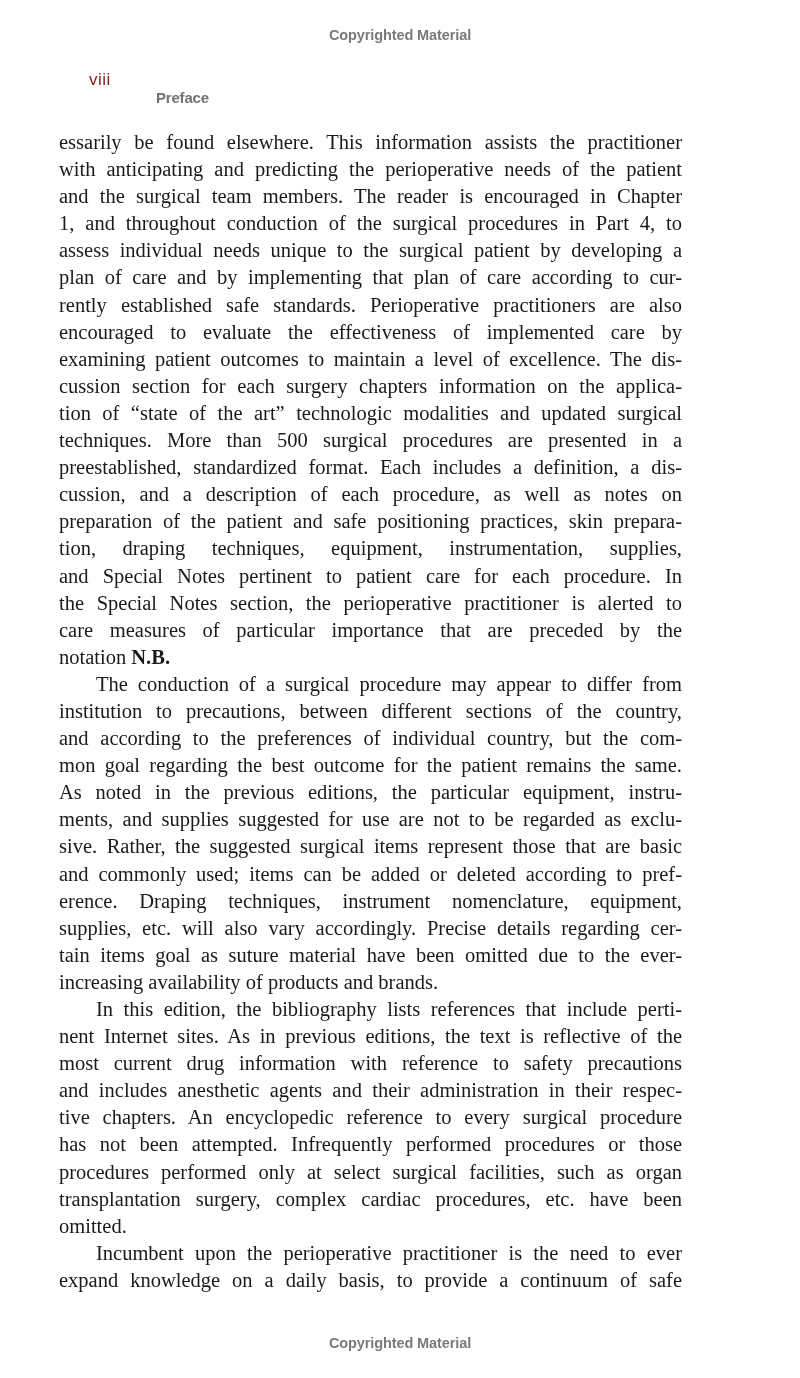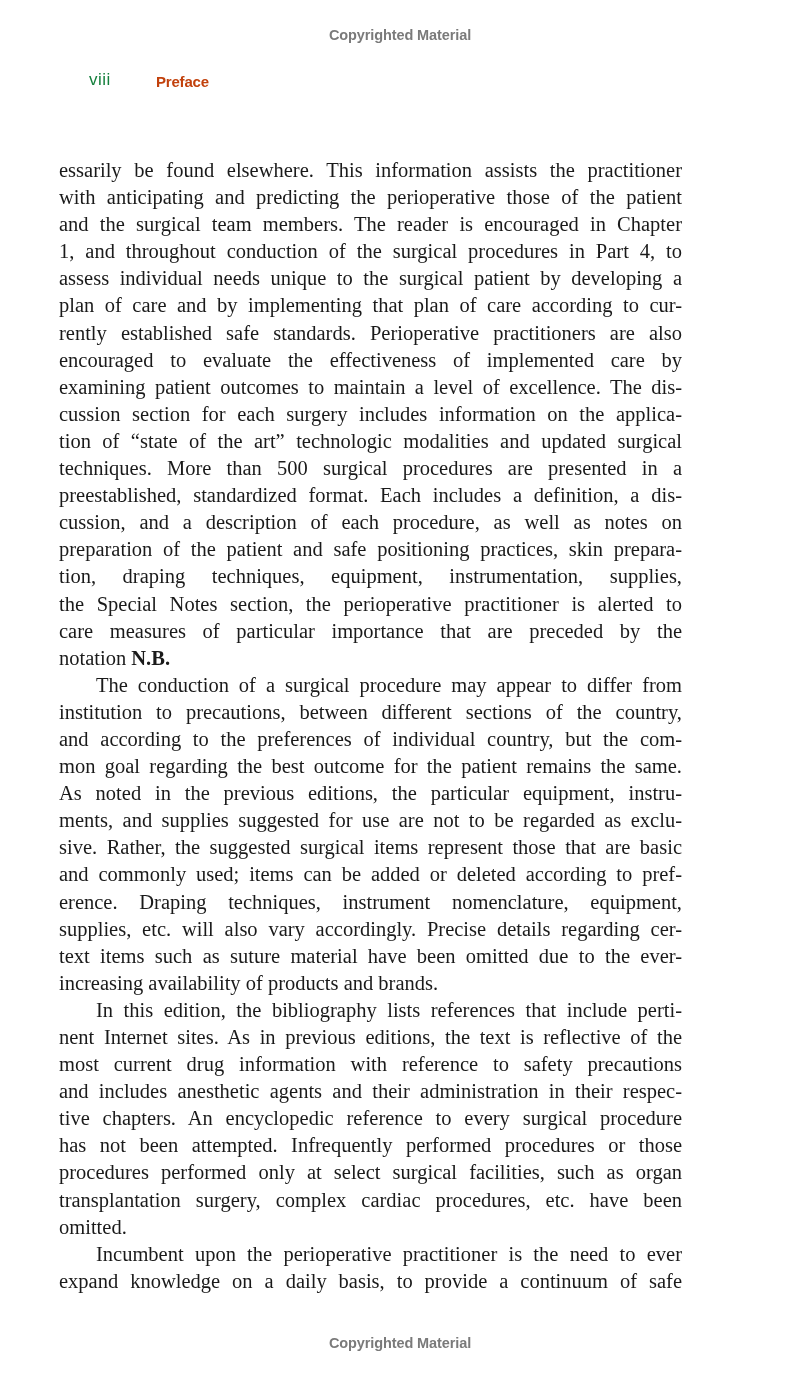--- a/index.html
+++ b/index.html
@@ -7,31 +7,31 @@
     .watermark {
       position: absolute; left: 0; width: 800px; text-align: center;
       font-family: "Liberation Sans", sans-serif; font-size: 14.5px; font-weight: bold;
       color: #7a7a7a; letter-spacing: -0.1px;
     }
     .wm-top { top: 27px; }
     .wm-bottom { top: 1335px; }
     .running-head { position: absolute; top: 70px; left: 89px; height: 24px; }
     .folio {
       position: absolute; left: 0; top: 0;
-      font-family: "Liberation Sans", sans-serif; font-size: 17px; color: #15803d;
+      font-family: "Liberation Sans", sans-serif; font-size: 17px; color: #7f1d1d;
       letter-spacing: 0.5px;
     }
     .section-title {
-      position: absolute; left: 67px; top: 3px;
-      font-family: "Liberation Sans", sans-serif; font-size: 15px; font-weight: bold; color: #c2410c;
+      position: absolute; left: 67px; top: 19px;
+      font-family: "Liberation Sans", sans-serif; font-size: 15px; font-weight: bold; color: #737373;
       letter-spacing: -0.2px;
     }
     .body-text {
       position: absolute; top: 129px; left: 59px; width: 623px;
-      font-family: "Liberation Serif", serif; font-size: 20.5px; color: #1a1a1a; margin-top: 28px;
+      font-family: "Liberation Serif", serif; font-size: 20.5px; color: #1a1a1a;
     }
     .line {
       display: block; height: 27.1px; line-height: 27.1px; white-space: nowrap;
       text-align: justify; text-align-last: justify; overflow: visible;
     }
     .line.last { text-align-last: left; }
     .line.indent { text-indent: 37px; }
     .line b { font-weight: bold; }
   </style>
 </head>
@@ -41,52 +41,53 @@
 
 <div class="running-head">
   <span class="folio">viii</span>
   <span class="section-title">Preface</span>
 </div>
 
 <div class="body-text">
 
   <div>
     <span class="line">essarily be found elsewhere. This information assists the practitioner</span>
-    <span class="line">with anticipating and predicting the perioperative those of the patient</span>
+    <span class="line">with anticipating and predicting the perioperative needs of the patient</span>
     <span class="line">and the surgical team members. The reader is encouraged in Chapter</span>
     <span class="line">1, and throughout conduction of the surgical procedures in Part 4, to</span>
     <span class="line">assess individual needs unique to the surgical patient by developing a</span>
     <span class="line">plan of care and by implementing that plan of care according to cur-</span>
     <span class="line">rently established safe standards. Perioperative practitioners are also</span>
     <span class="line">encouraged to evaluate the effectiveness of implemented care by</span>
     <span class="line">examining patient outcomes to maintain a level of excellence. The dis-</span>
-    <span class="line">cussion section for each surgery includes information on the applica-</span>
+    <span class="line">cussion section for each surgery chapters information on the applica-</span>
     <span class="line">tion of “state of the art” technologic modalities and updated surgical</span>
     <span class="line">techniques. More than 500 surgical procedures are presented in a</span>
     <span class="line">preestablished, standardized format. Each includes a definition, a dis-</span>
     <span class="line">cussion, and a description of each procedure, as well as notes on</span>
     <span class="line">preparation of the patient and safe positioning practices, skin prepara-</span>
     <span class="line">tion, draping techniques, equipment, instrumentation, supplies,</span>
+    <span class="line">and Special Notes pertinent to patient care for each procedure. In</span>
     <span class="line">the Special Notes section, the perioperative practitioner is alerted to</span>
     <span class="line">care measures of particular importance that are preceded by the</span>
     <span class="line last"><span>notation </span><b>N.B.</b></span>
   </div>
 
   <div>
     <span class="line indent">The conduction of a surgical procedure may appear to differ from</span>
     <span class="line">institution to precautions, between different sections of the country,</span>
     <span class="line">and according to the preferences of individual country, but the com-</span>
     <span class="line">mon goal regarding the best outcome for the patient remains the same.</span>
     <span class="line">As noted in the previous editions, the particular equipment, instru-</span>
     <span class="line">ments, and supplies suggested for use are not to be regarded as exclu-</span>
     <span class="line">sive. Rather, the suggested surgical items represent those that are basic</span>
     <span class="line">and commonly used; items can be added or deleted according to pref-</span>
     <span class="line">erence. Draping techniques, instrument nomenclature, equipment,</span>
     <span class="line">supplies, etc. will also vary accordingly. Precise details regarding cer-</span>
-    <span class="line">text items such as suture material have been omitted due to the ever-</span>
+    <span class="line">tain items goal as suture material have been omitted due to the ever-</span>
     <span class="line last">increasing availability of products and brands.</span>
   </div>
 
   <div>
     <span class="line indent">In this edition, the bibliography lists references that include perti-</span>
     <span class="line">nent Internet sites. As in previous editions, the text is reflective of the</span>
     <span class="line">most current drug information with reference to safety precautions</span>
     <span class="line">and includes anesthetic agents and their administration in their respec-</span>
     <span class="line">tive chapters. An encyclopedic reference to every surgical procedure</span>
     <span class="line">has not been attempted. Infrequently performed procedures or those</span>

